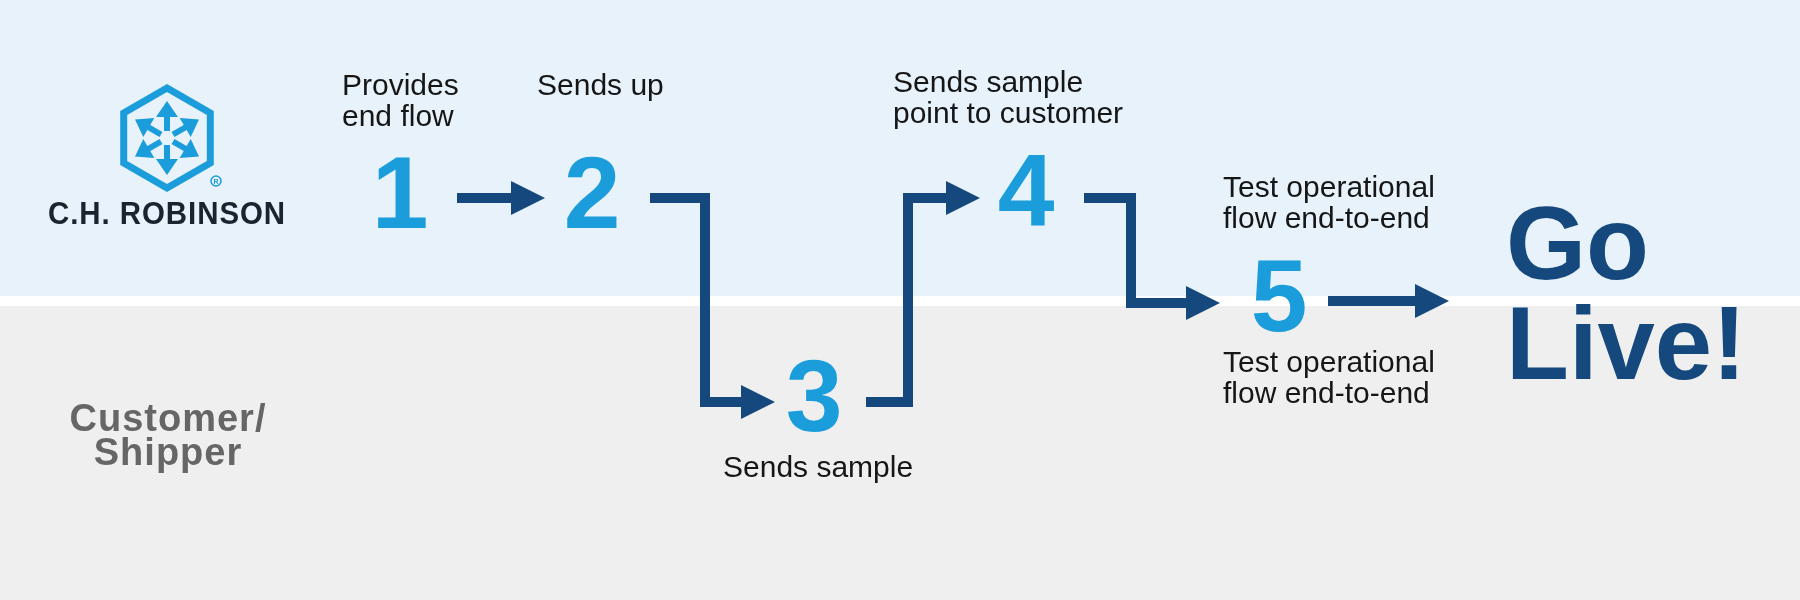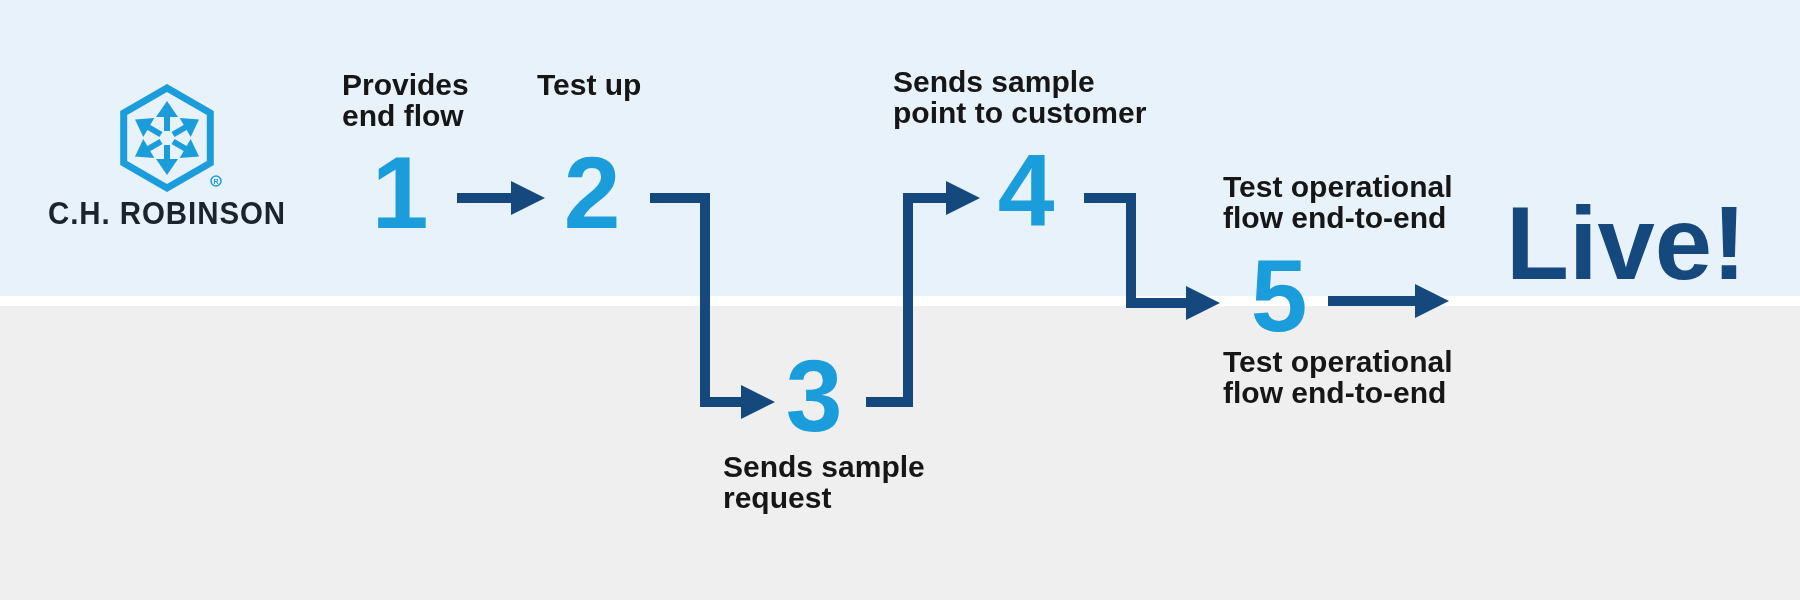--- a/index.html
+++ b/index.html
@@ -39,21 +39,21 @@
     font-size:102px; line-height:110px; font-weight:bold;
     color:var(--accent-blue,#1B9DDB);
   }
   #num-1 { left:330px;  top:138px; }
   #num-2 { left:522px;  top:138px; }
   #num-3 { left:744px;  top:341px; }
   #num-4 { left:956px;  top:135px; }
   #num-5 { left:1209px; top:241px; }
 
   .lbl {
-    position:absolute; font-size:30px; line-height:31px; font-weight:bold;
+    position:absolute; font-size:30px; line-height:31px; font-weight:normal;
     color:var(--label-text,#161616); white-space:nowrap;
   }
   #lbl-1  { left:342px;  top:69px;  }
   #lbl-2  { left:537px;  top:69px;  }
   #lbl-3  { left:723px;  top:451px; }
   #lbl-4  { left:893px;  top:66px;  }
   #lbl-5a { left:1223px; top:171px; }
   #lbl-5b { left:1223px; top:346px; }
   .lbl span { display:block; }
 
@@ -104,48 +104,52 @@
     <polygon class="head" points="32,-18.5 23.7,-1 12.7,-20"></polygon>
     <polygon class="head" points="32,18.5 23.7,1 12.7,20"></polygon>
     <polygon class="head" points="-32,18.5 -23.7,1 -12.7,20"></polygon>
     <polygon class="head" points="-32,-18.5 -23.7,-1 -12.7,-20"></polygon>
     <circle class="regmark-circle" cx="49" cy="43" r="5"></circle>
     <text class="regmark-letter" x="49" y="45.7" text-anchor="middle">R</text>
   </svg>
 
   <div class="wordmark">C.H. ROBINSON</div>
 
+  <div class="lane-label">
+    <span style="display:block">Customer/</span>
+    <span style="display:block">Shipper</span>
+  </div>
 
   <div class="num" id="num-1">1</div>
   <div class="num" id="num-2">2</div>
   <div class="num" id="num-3">3</div>
   <div class="num" id="num-4">4</div>
   <div class="num" id="num-5">5</div>
 
   <div class="lbl" id="lbl-1">
     <span>Provides</span>
     <span>end flow</span>
   </div>
   <div class="lbl" id="lbl-2">
-    <span>Test up</span>
+    <span>Sends up</span>
   </div>
   <div class="lbl" id="lbl-3">
     <span>Sends sample</span>
-    <span>request</span>
   </div>
   <div class="lbl" id="lbl-4">
     <span>Sends sample</span>
     <span>point to customer</span>
   </div>
   <div class="lbl" id="lbl-5a">
     <span>Test operational</span>
     <span>flow end-to-end</span>
   </div>
   <div class="lbl" id="lbl-5b">
     <span>Test operational</span>
     <span>flow end-to-end</span>
   </div>
 
   <div class="golive">
+    <span>Go</span>
     <span>Live!</span>
   </div>
 
 </div>
 
 </body></html>

